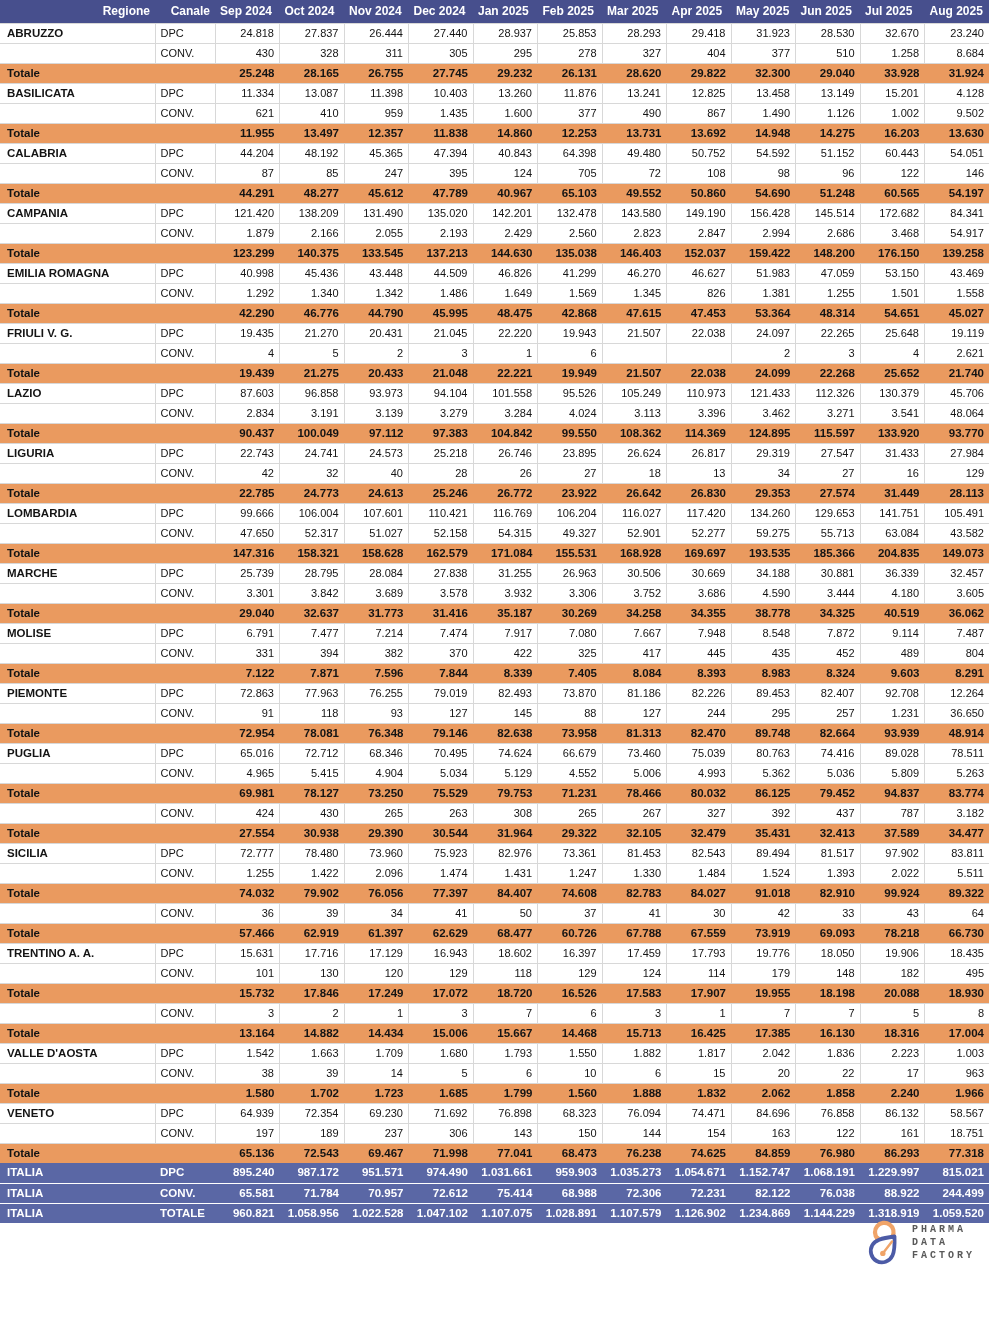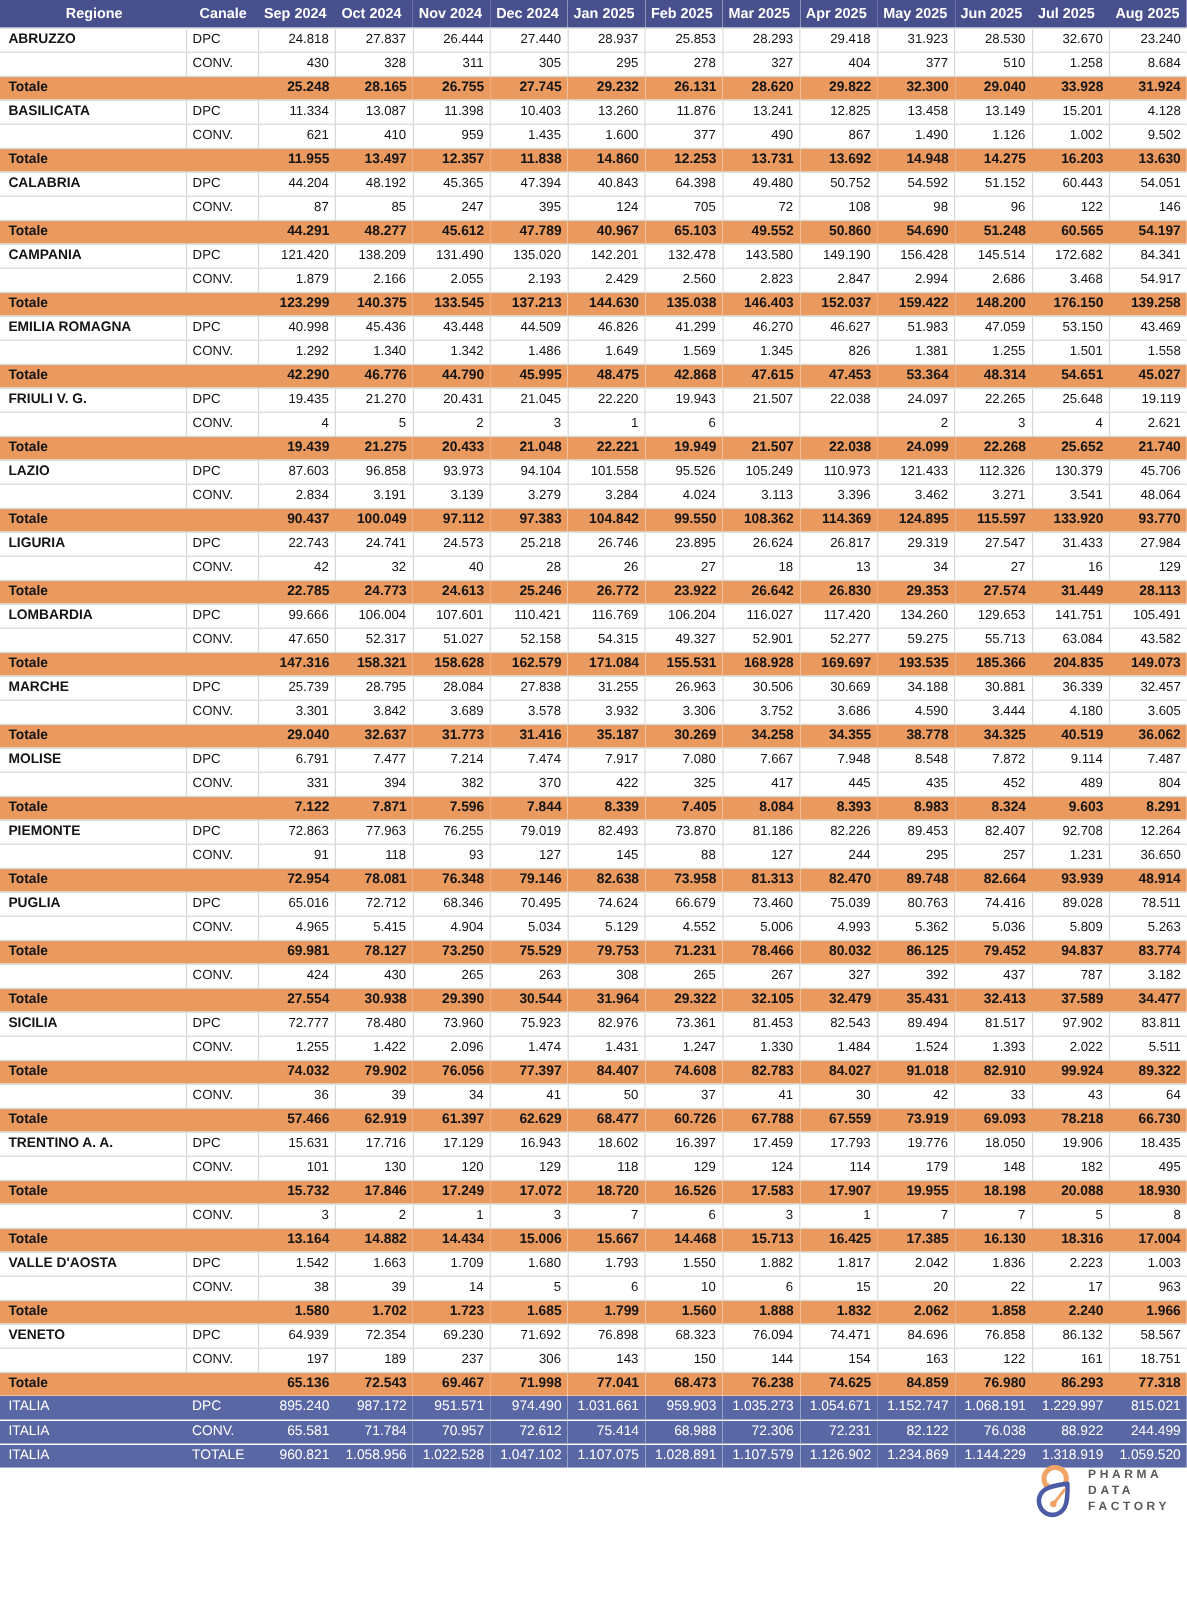--- a/index.html
+++ b/index.html
@@ -17,43 +17,43 @@
   body{
     width:989px;height:1337px;background:#ffffff;
     font-family:"Liberation Sans",sans-serif;color:var(--ink);
     overflow:hidden;
   }
   table{border-collapse:collapse;table-layout:fixed;width:989px;}
   th{
     background:var(--header-bg);color:#fff;font-weight:bold;font-size:12px;
     height:23px;padding:0 5px;white-space:nowrap;overflow:hidden;
   }
-  th.h-left{text-align:center;padding-left:7px;}
+  th.h-left{text-align:right;padding-left:7px;}
   th.h-month{text-align:left;padding-right:6px;}
   td{
     height:20px;line-height:19px;font-size:11px;padding:0 5px;
     white-space:nowrap;overflow:hidden;
   }
   tr.r-data td{border:1px solid var(--grid);background:#fff;}
   tr.r-data td:first-child{border-left:none;}
   tr.r-data td:last-child{border-right:none;}
   td.c-region{font-weight:bold;padding-left:7px;font-size:11.5px;}
   td.c-channel{text-align:left;}
   td.c-num{text-align:right;}
   tr.r-totale td{
     background:var(--totale-bg);font-weight:bold;border:none;font-size:11.5px;
   }
   tr.r-totale td.c-region{padding-left:7px;}
   tr.r-italia td{
-    background:var(--italia-bg);color:#fff;font-weight:normal;border:none;
+    background:var(--italia-bg);color:#fff;font-weight:bold;border:none;
     border-bottom:1px solid rgba(255,255,255,0.18);font-size:11.5px;
   }
   .footer{
     height:38px;display:flex;justify-content:flex-end;align-items:center;
-    padding-right:14px;gap:7px;
+    padding-right:14px;gap:7px;font-family:Liberation Mono, monospace;
   }
   .logo-text{
     display:flex;flex-direction:column;
     font-size:10px;font-weight:bold;letter-spacing:3px;
     color:var(--logo-gray);line-height:13px;
   }
 </style>
 </head>
 <body>
 

